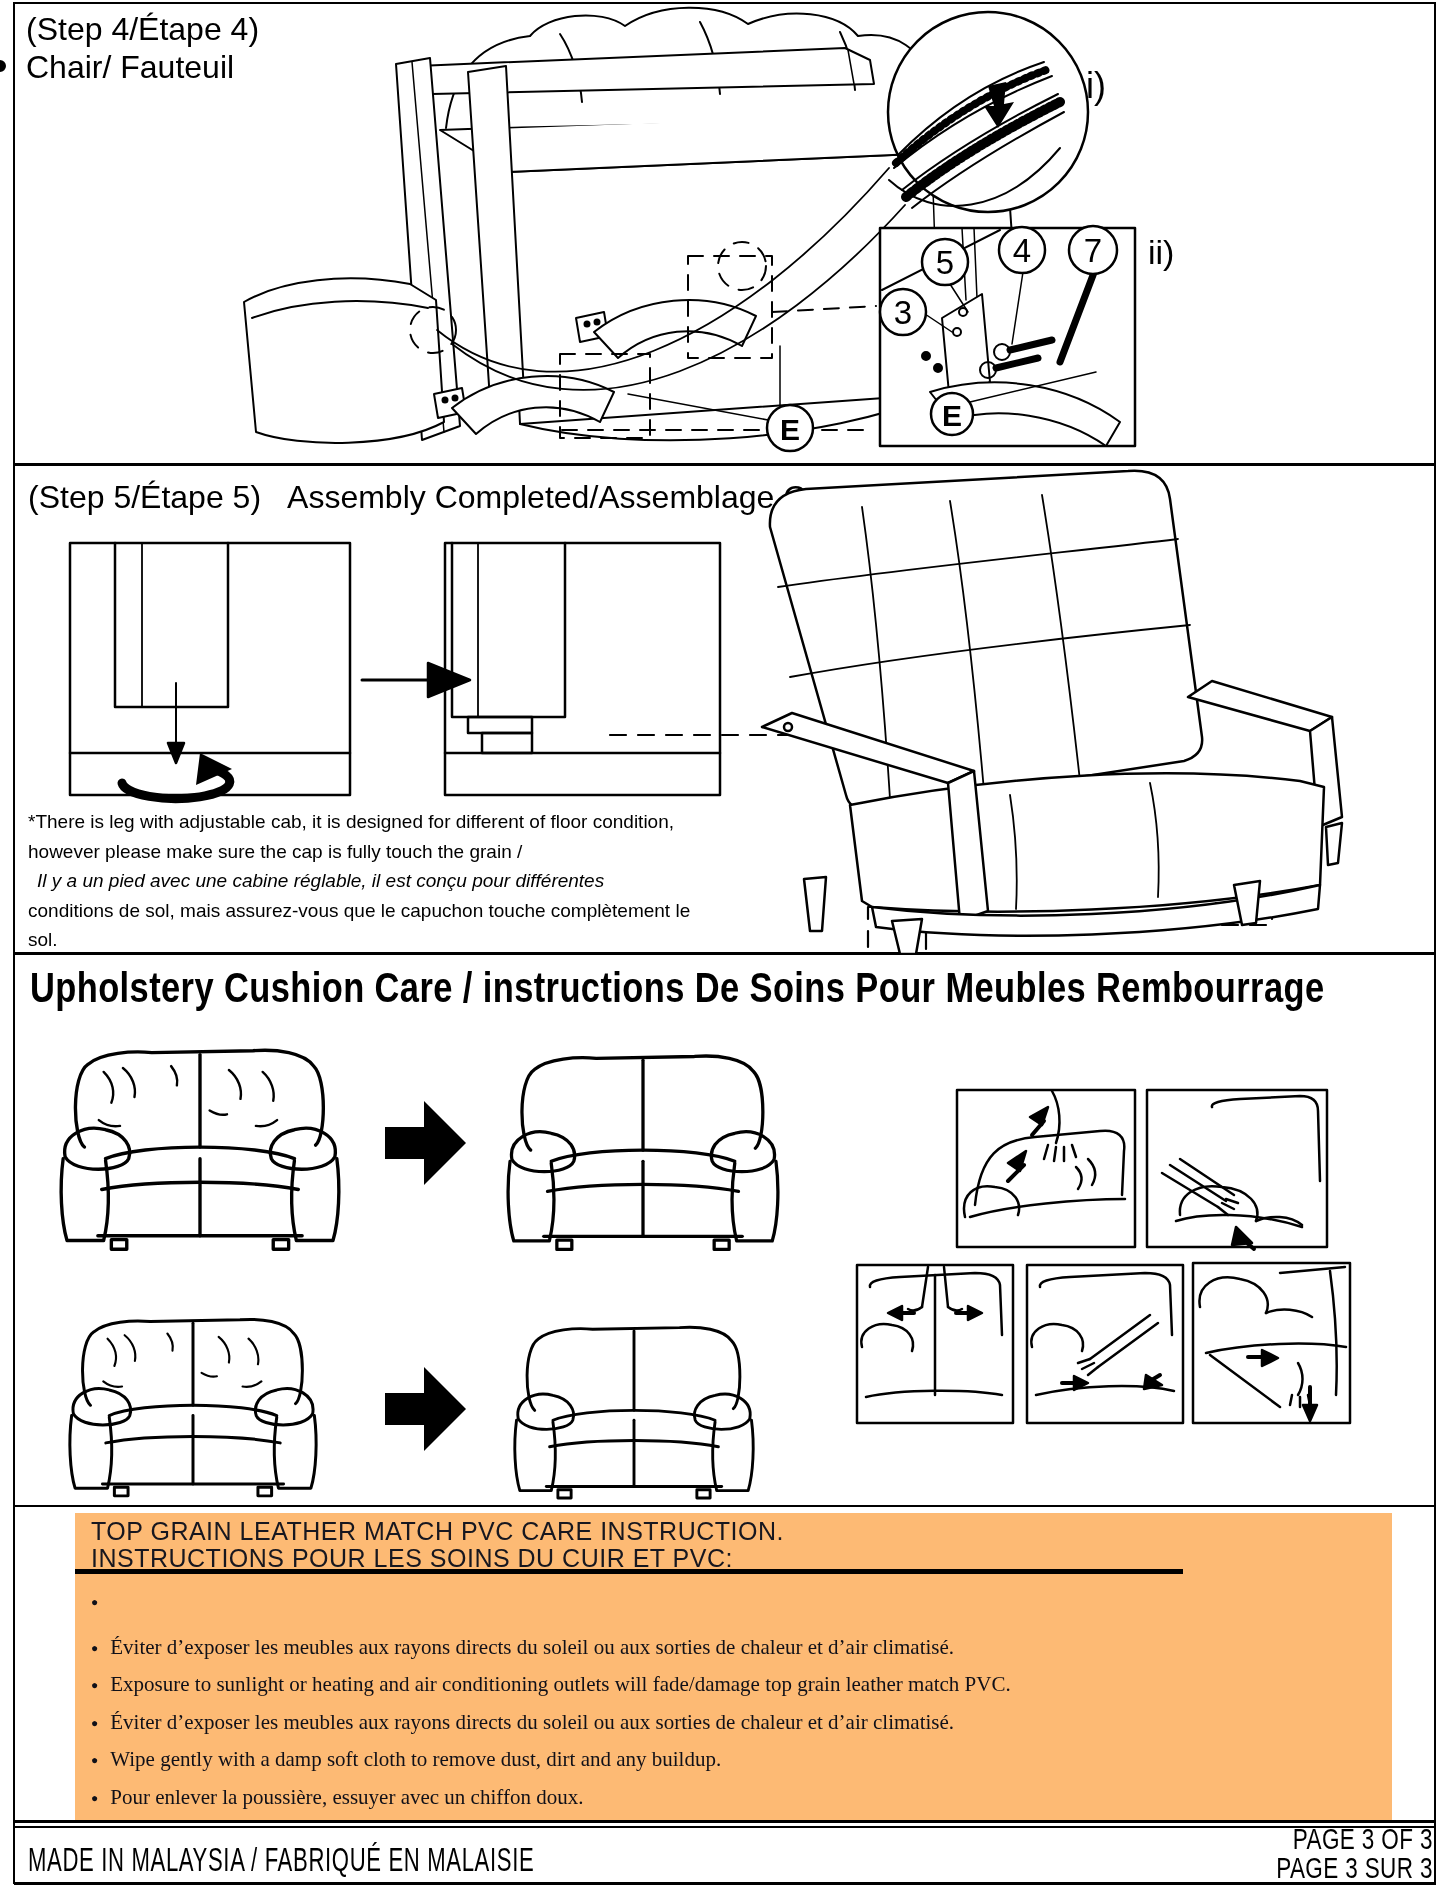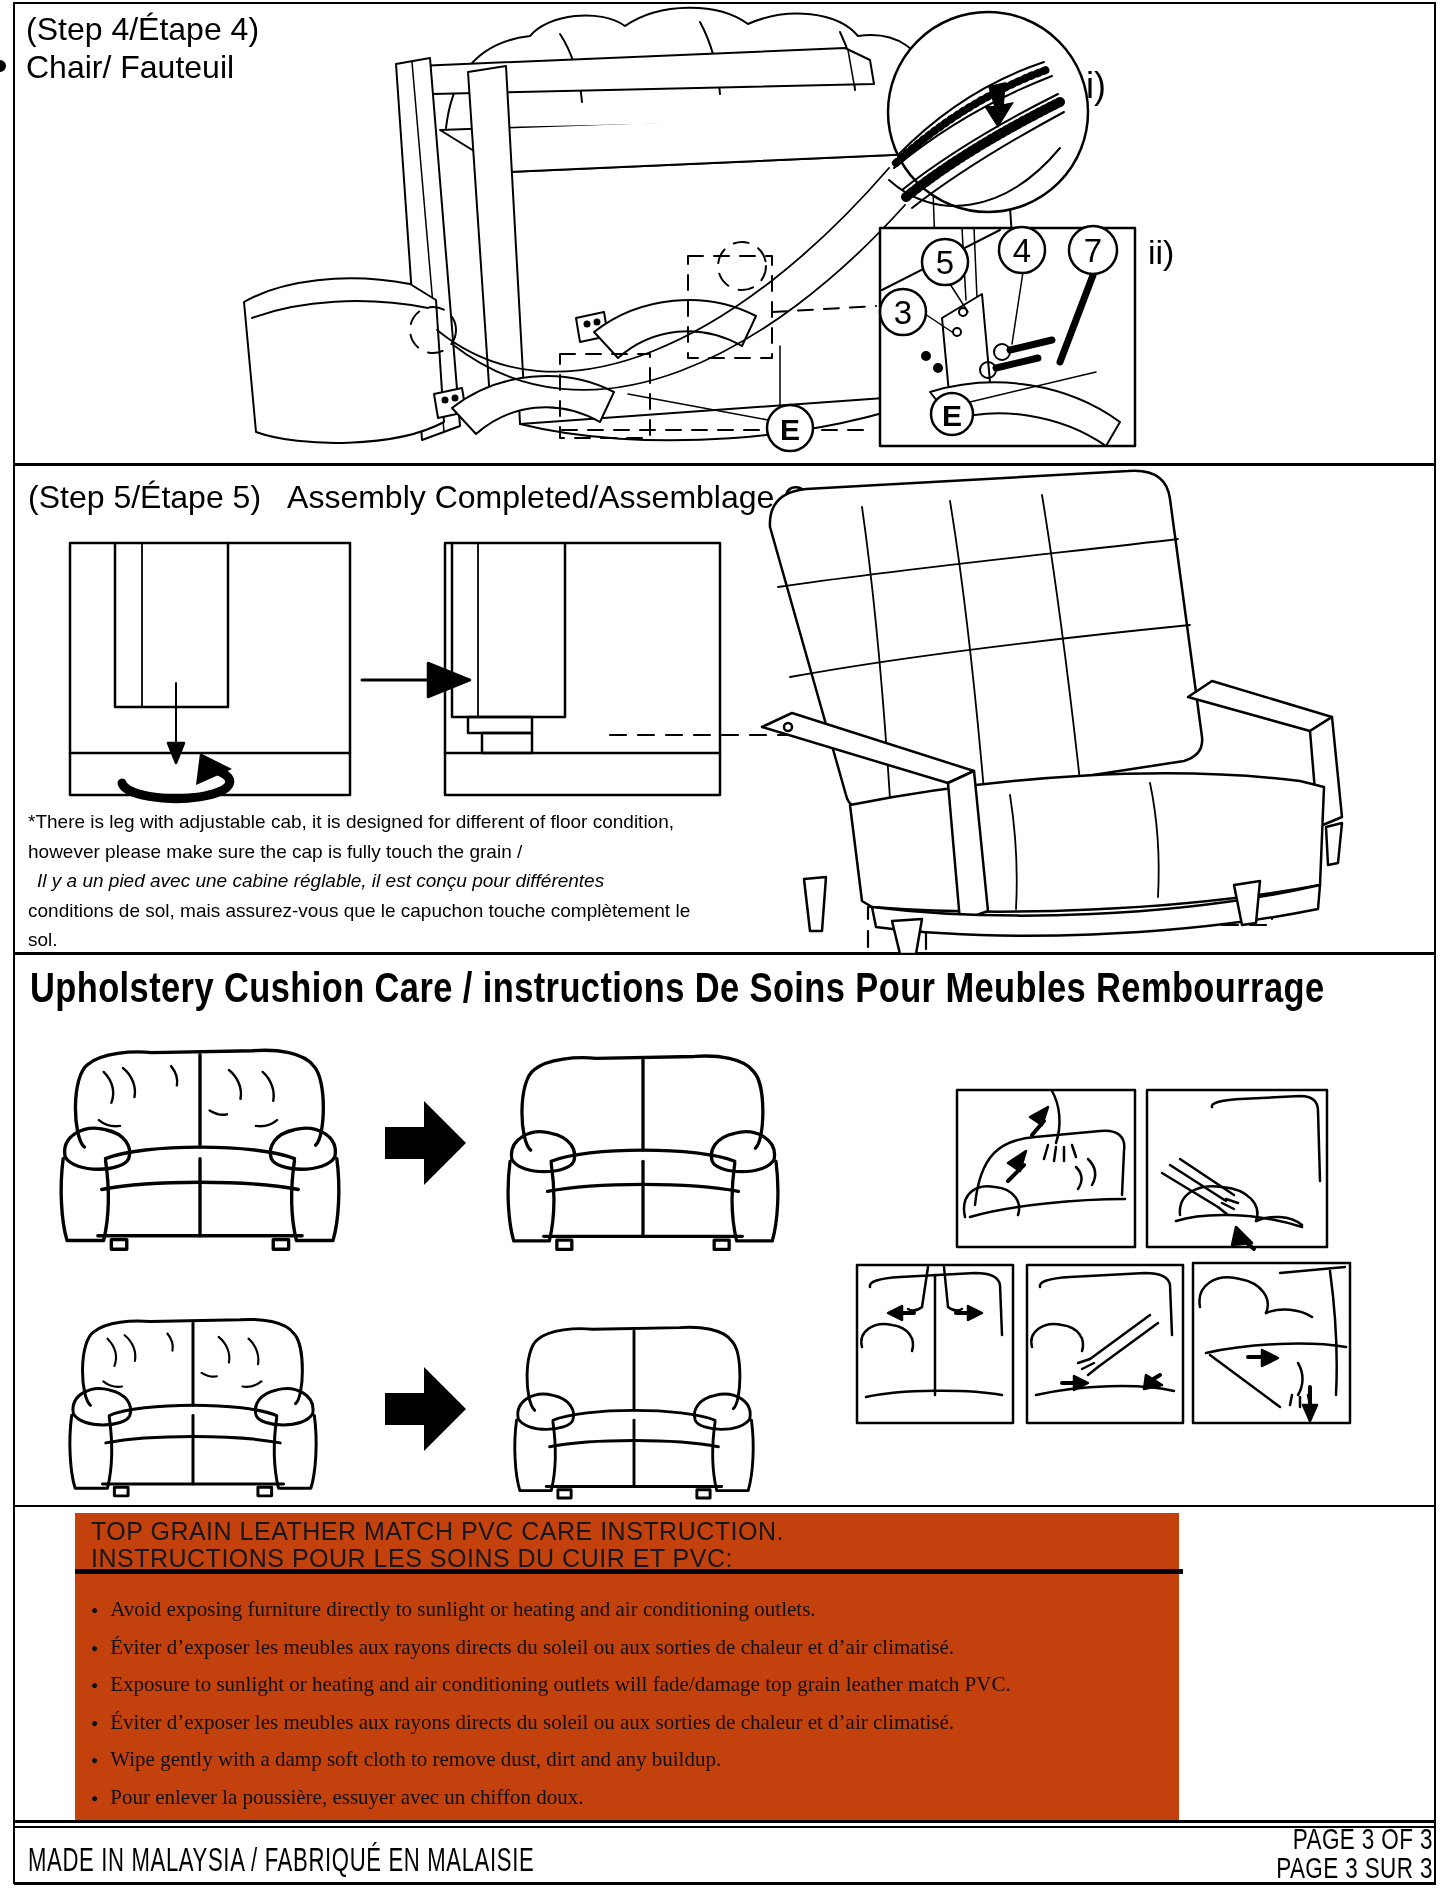--- a/index.html
+++ b/index.html
@@ -10,21 +10,21 @@
   }
   .t{position:absolute;white-space:nowrap;}
   .hline{position:absolute;left:14px;right:9px;background:#000;}
   .vline{position:absolute;top:2px;bottom:4px;width:2px;background:#000;}
   svg{position:absolute;left:0;}
   svg text{font-family:"Liberation Sans","DejaVu Sans",sans-serif;fill:#000;}
   .step-head{font-size:32px;line-height:38px;}
   .note{position:absolute;left:28px;top:791px;width:830px;font-size:19px;line-height:29.5px;margin-top:16px;}
   .note div:nth-child(3){padding-left:9px;font-style:italic;}
   .big-title{font-size:42px;font-weight:bold;letter-spacing:.5px;transform:scaleX(.82);transform-origin:left top;}
-  .care-panel{position:absolute;left:75px;top:1513px;width:1104px;height:307px;background:#c2410c;text-decoration:underline;}
+  .care-panel{position:absolute;left:75px;top:1513px;width:1317px;height:307px;background:#fdba74;text-decoration:underline;}
   .care-head{position:absolute;left:16px;font-size:25px;letter-spacing:.5px;color:#17171f;white-space:nowrap;}
   .care-underline{position:absolute;left:0;top:56px;width:1108px;height:5px;background:#000;}
   .bullets{position:absolute;left:16px;top:84px;right:10px;}
   .care-bullet{display:flex;align-items:baseline;height:37.5px;font-family:"Liberation Serif","DejaVu Serif",serif;font-size:21px;color:#101018;white-space:nowrap;}
   .care-bullet .glyph{font-size:12px;margin-right:12px;position:relative;top:-2px;}
   .footer-left{font-size:34px;transform:scaleX(.65);transform-origin:left center;letter-spacing:1px;}
   .footer-right{position:absolute;right:12px;top:1824px;text-align:right;font-size:30px;line-height:29px;transform:scaleX(.75);transform-origin:right top;letter-spacing:.5px;}
 </style>
 </head>
 <body>
@@ -326,21 +326,20 @@
     </g>
   </svg>
 
   <div class="care-panel">
     <div class="care-head" style="top:4px">TOP GRAIN LEATHER MATCH PVC CARE INSTRUCTION.</div>
     <div class="care-head" style="top:31px">INSTRUCTIONS POUR LES SOINS DU CUIR ET PVC:</div>
     <div class="care-underline"></div>
     <div class="bullets">
       <div class="care-bullet">
           <span class="glyph">●</span>
-          <span>Avoid exposing furniture directly to sunlight or heating and air conditioning outlets.</span>
         </div>
       <div class="care-bullet">
           <span class="glyph">●</span>
           <span>Éviter d’exposer les meubles aux rayons directs du soleil ou aux sorties de chaleur et d’air climatisé.</span>
         </div>
       <div class="care-bullet">
           <span class="glyph">●</span>
           <span>Exposure to sunlight or heating and air conditioning outlets will fade/damage top grain leather match PVC.</span>
         </div>
       <div class="care-bullet">

